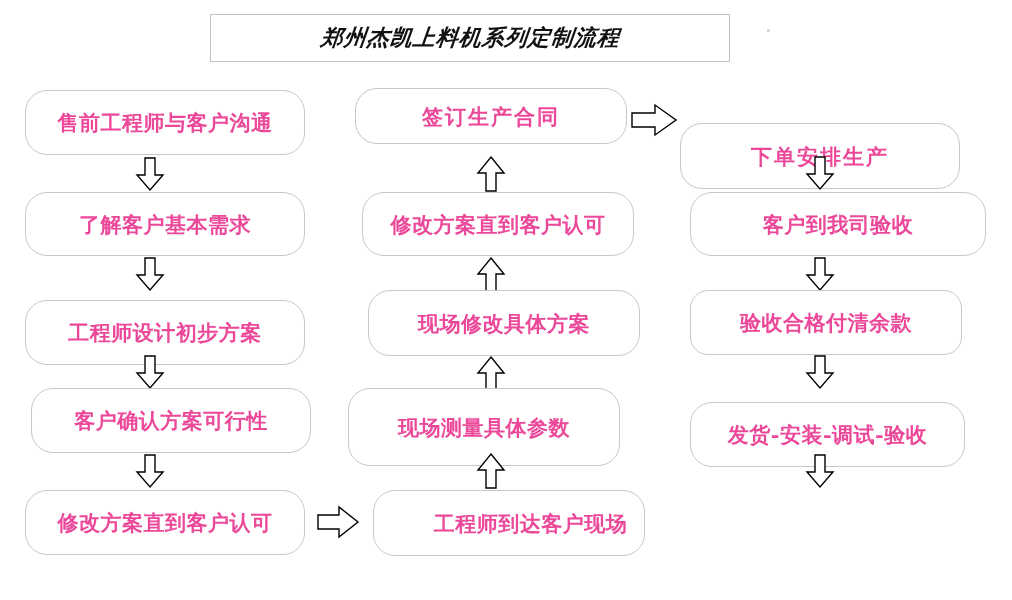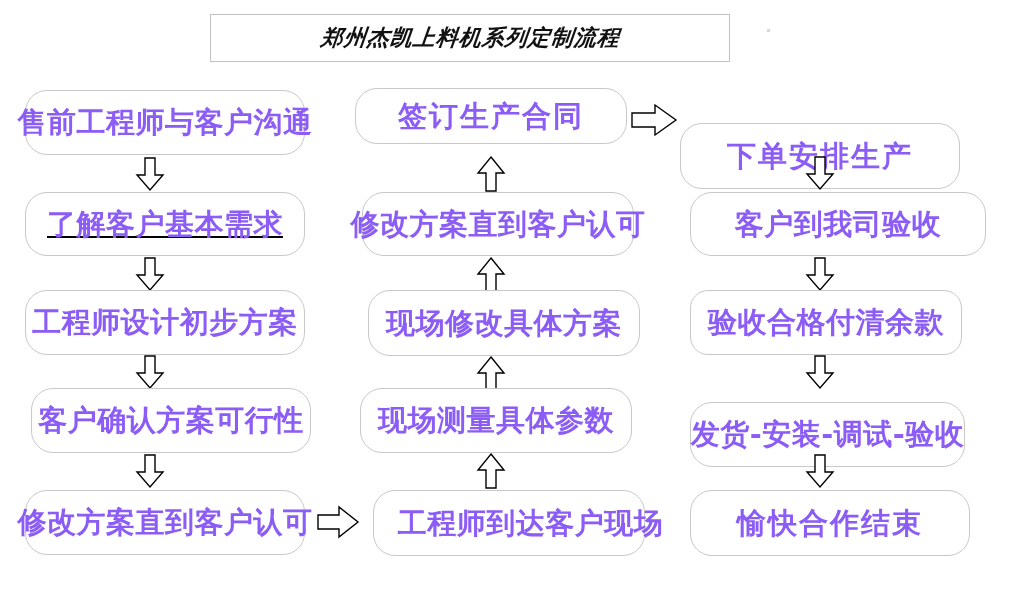--- a/index.html
+++ b/index.html
@@ -55,23 +55,23 @@
     border: 1px solid #c8c8c8;
     border-radius: 22px;
     background: #ffffff;
     display: flex;
     align-items: center;
     justify-content: center;
     box-sizing: border-box;
   }
   .node-label {
     font-family: "DejaVu Serif", "Liberation Serif", serif;
-    font-size: 29px;
+    font-size: 21px;
     font-weight: bold;
-    color: #8b5cf6;
+    color: #ec4899;
     white-space: nowrap;
     letter-spacing: 0.5px;
     line-height: 1;
   }
   .node.narrow .node-label { letter-spacing: 2px; }
 
   
   .arrow {
     position: absolute;
   }
@@ -90,31 +90,31 @@
   <div class="node" style="left:25px; top:90px; width:280px; height:65px;">
     <span class="node-label">售前工程师与客户沟通</span>
   </div>
 
   <div class="arrow" style="left:136px; top:158px;">
     <svg width="28" height="33" viewBox="0 0 28 33">
       <polygon points="9,0 19,0 19,17 27,17 14,32 1,17 9,17" fill="#ffffff" stroke="#000000" stroke-width="1.4"></polygon>
     </svg>
   </div>
 
-  <div class="node" style="left:25px; top:192px; width:280px; height:64px;text-decoration:underline;">
+  <div class="node" style="left:25px; top:192px; width:280px; height:64px;">
     <span class="node-label">了解客户基本需求</span>
   </div>
 
   <div class="arrow" style="left:136px; top:258px;">
     <svg width="28" height="33" viewBox="0 0 28 33">
       <polygon points="9,0 19,0 19,17 27,17 14,32 1,17 9,17" fill="#ffffff" stroke="#000000" stroke-width="1.4"></polygon>
     </svg>
   </div>
 
-  <div class="node" style="left:25px; top:290px; width:280px; height:65px;">
+  <div class="node" style="left:25px; top:300px; width:280px; height:65px;">
     <span class="node-label">工程师设计初步方案</span>
   </div>
 
   <div class="arrow" style="left:136px; top:356px;">
     <svg width="28" height="33" viewBox="0 0 28 33">
       <polygon points="9,0 19,0 19,17 27,17 14,32 1,17 9,17" fill="#ffffff" stroke="#000000" stroke-width="1.4"></polygon>
     </svg>
   </div>
 
   <div class="node" style="left:31px; top:388px; width:280px; height:65px;">
@@ -160,21 +160,21 @@
   <div class="node" style="left:368px; top:290px; width:272px; height:66px;align-items:center;">
     <span class="node-label">现场修改具体方案</span>
   </div>
 
   <div class="arrow" style="left:477px; top:356px;">
     <svg width="28" height="36" viewBox="0 0 28 36">
       <polygon points="14,1 27,17 19,17 19,35 9,35 9,17 1,17" fill="#ffffff" stroke="#000000" stroke-width="1.4"></polygon>
     </svg>
   </div>
 
-  <div class="node" style="left:360px; top:388px; width:272px; height:65px;">
+  <div class="node" style="left:348px; top:388px; width:272px; height:78px;">
     <span class="node-label">现场测量具体参数</span>
   </div>
 
   <div class="arrow" style="left:477px; top:453px;">
     <svg width="28" height="36" viewBox="0 0 28 36">
       <polygon points="14,1 27,17 19,17 19,35 9,35 9,17 1,17" fill="#ffffff" stroke="#000000" stroke-width="1.4"></polygon>
     </svg>
   </div>
 
   <div class="node" style="left:373px; top:490px; width:272px; height:66px;padding-left:43px;">
@@ -220,17 +220,14 @@
   <div class="node" style="left:690px; top:402px; width:275px; height:65px;">
     <span class="node-label">发货-安装-调试-验收</span>
   </div>
 
   <div class="arrow" style="left:806px; top:455px;">
     <svg width="28" height="33" viewBox="0 0 28 33">
       <polygon points="9,0 19,0 19,17 27,17 14,32 1,17 9,17" fill="#ffffff" stroke="#000000" stroke-width="1.4"></polygon>
     </svg>
   </div>
 
-  <div class="node narrow" style="left:690px; top:490px; width:280px; height:66px;">
-    <span class="node-label">愉快合作结束</span>
-  </div>
 
 </div>
 
 </body></html>

